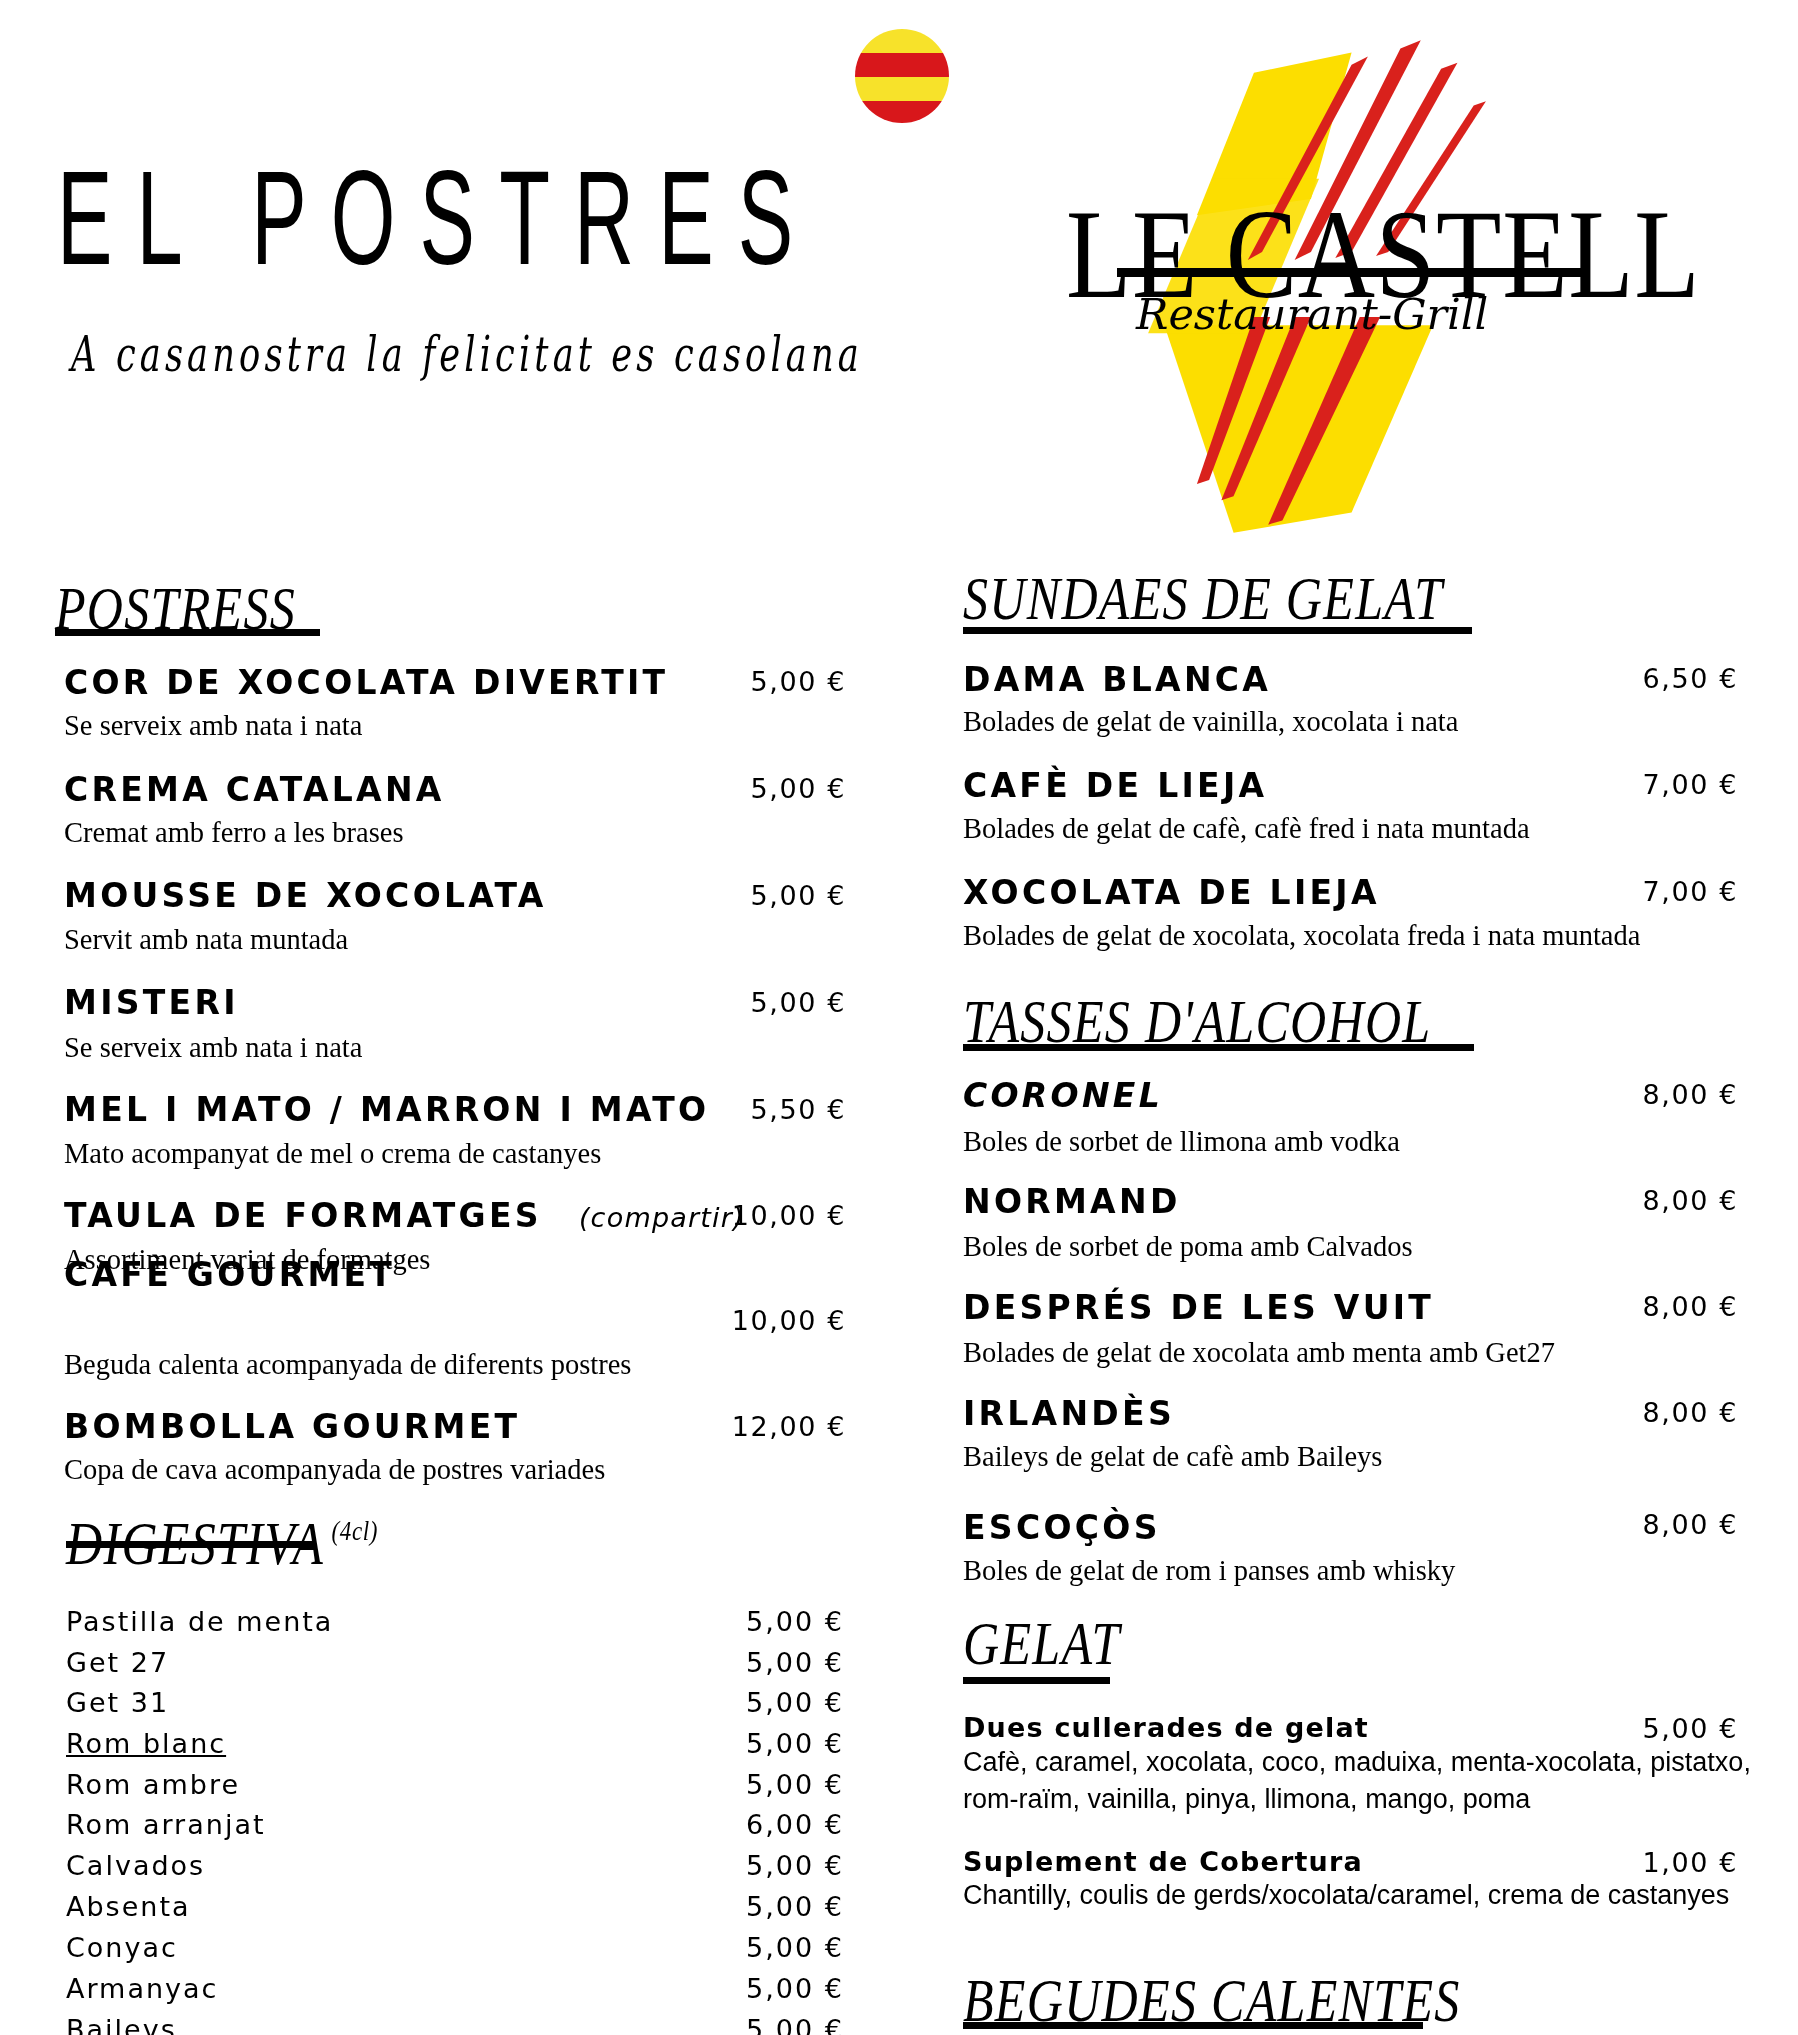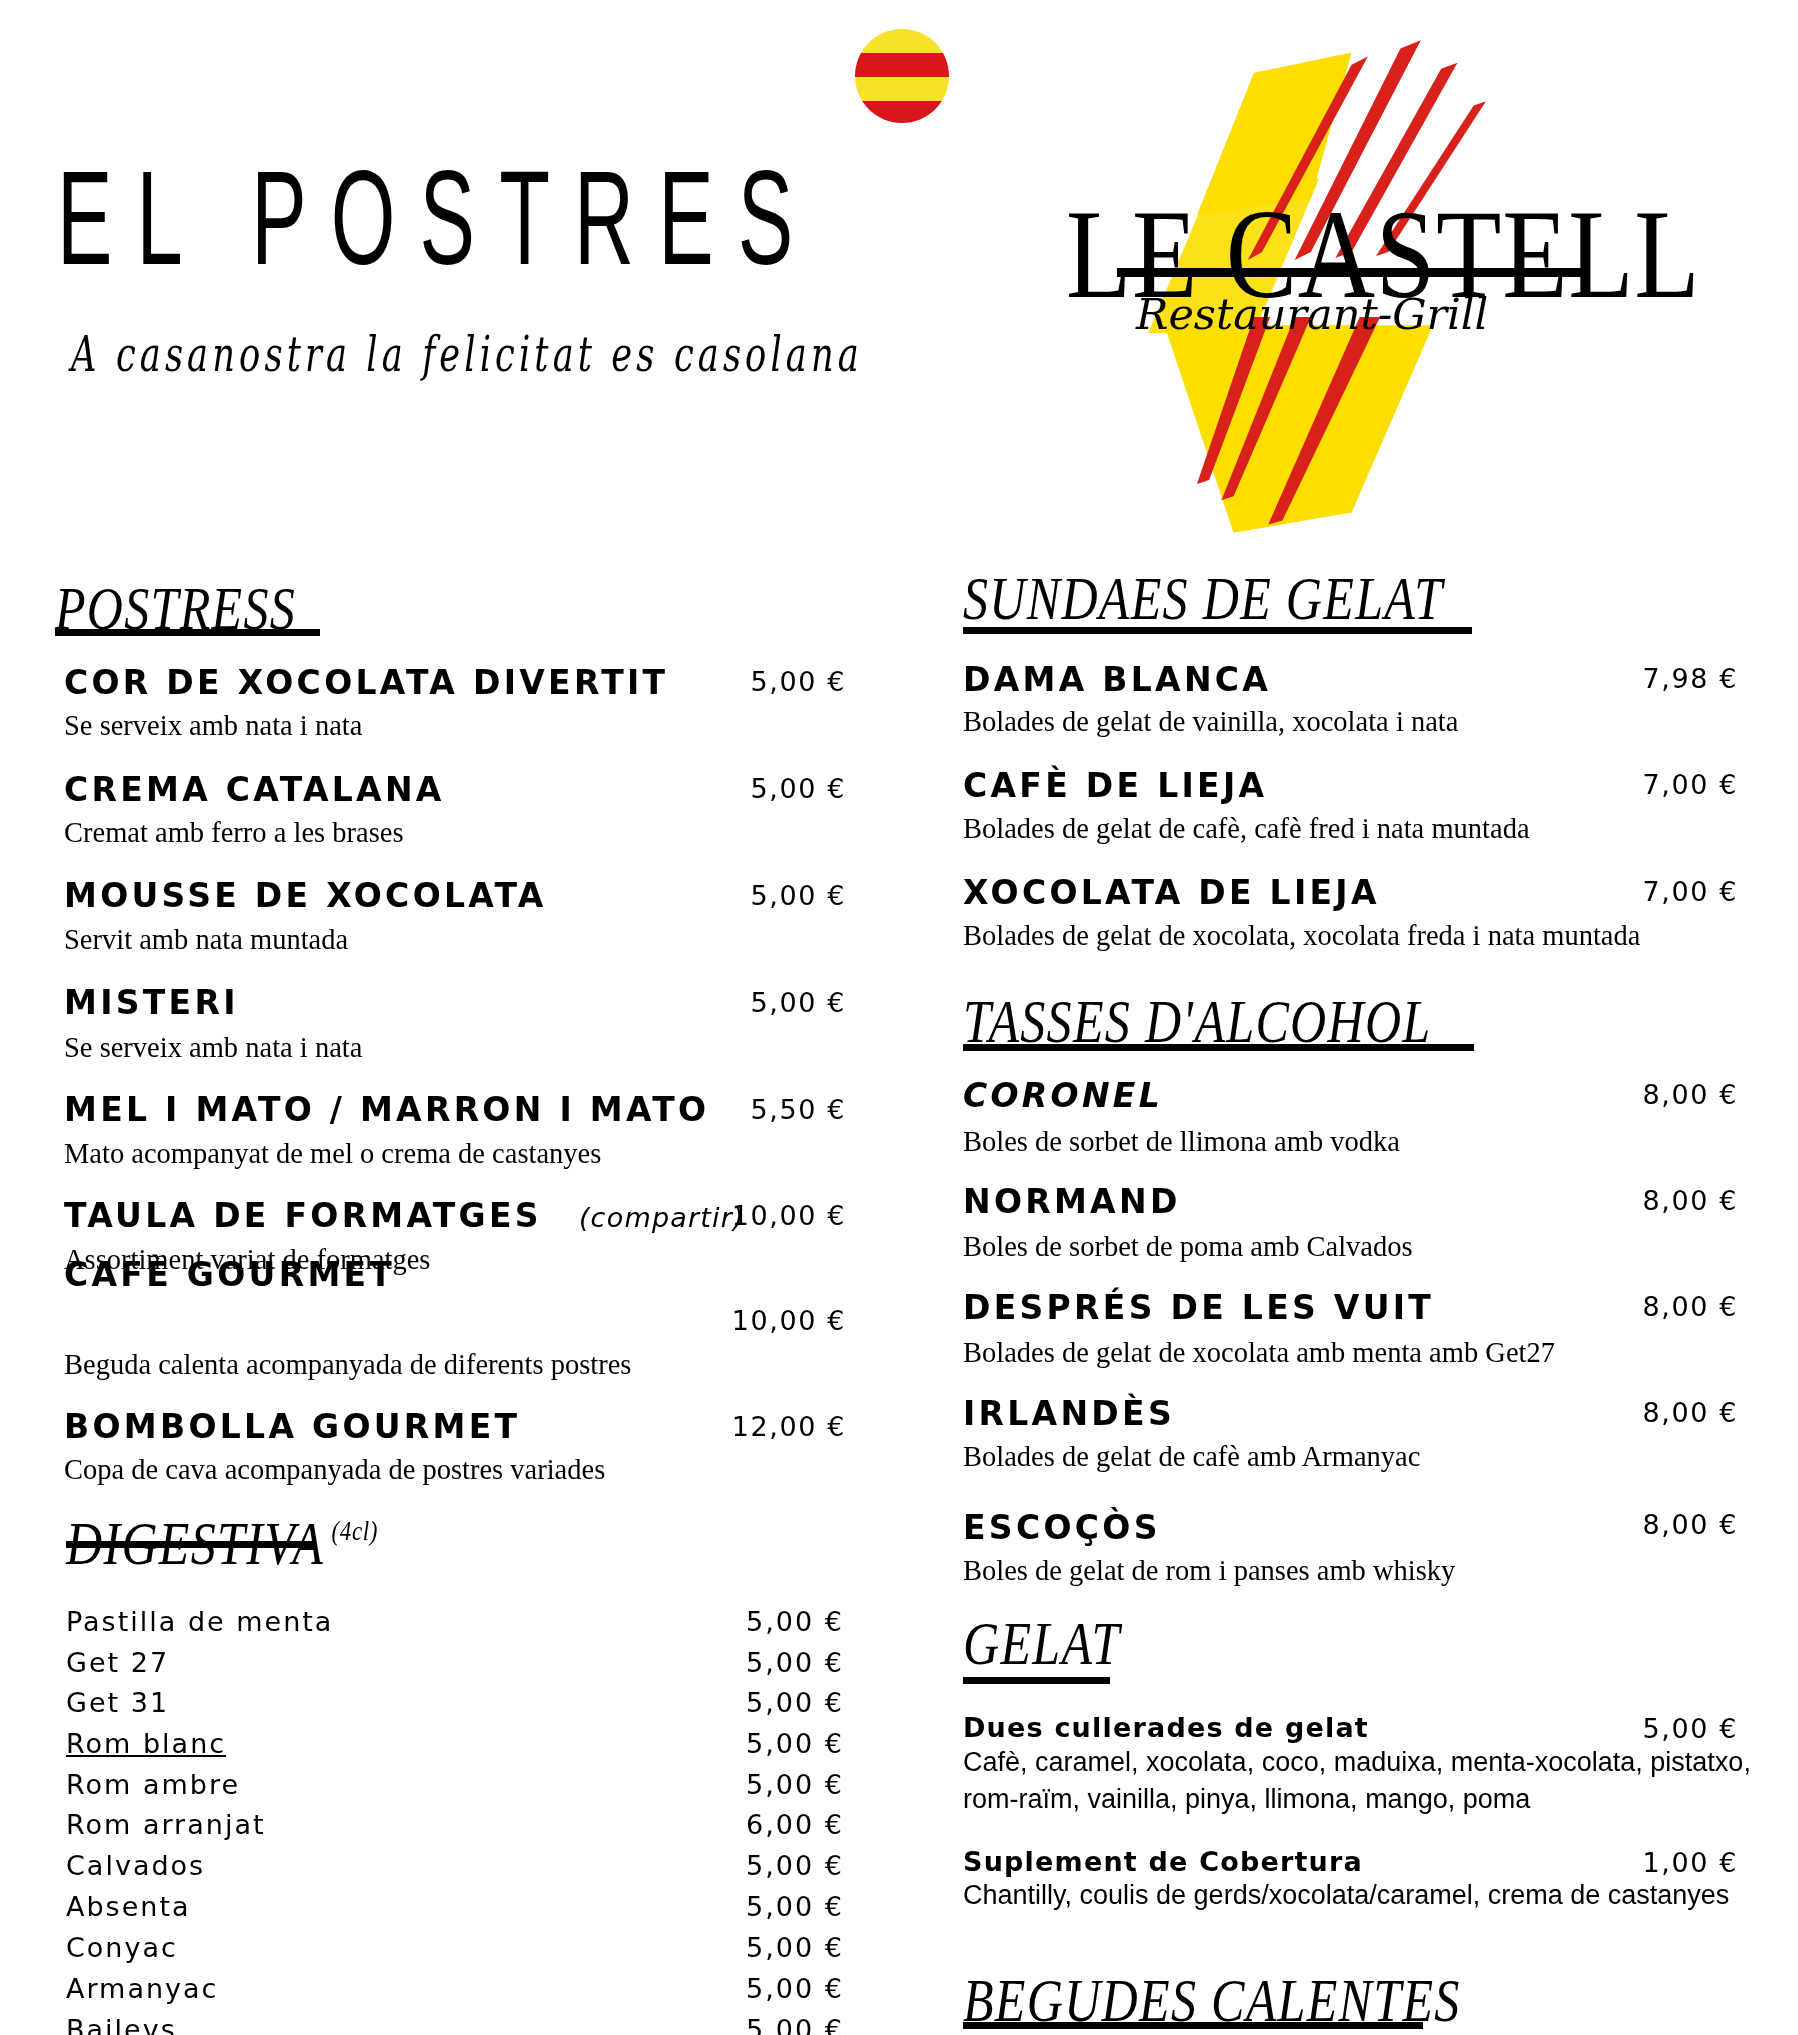--- a/index.html
+++ b/index.html
@@ -150,21 +150,21 @@
   <div class="row" style="left:66px; top:2016px;">Baileys</div>
   <div class="row" style="right:955px; top:2016px;">5,00 €</div>
 
 </div>
 
 <div class="sec-title" style="left:963px; top:568px;">SUNDAES DE GELAT</div>
 <div class="sec-rule" style="left:963px; top:627px; width:509px;"></div>
 
 <div>
   <div class="item-name" style="left:963px; top:663px;">DAMA BLANCA</div>
-  <div class="item-price" style="right:61px; top:665px;">7,98 €</div>
+  <div class="item-price" style="right:61px; top:665px;">6,50 €</div>
   <div class="item-desc" style="left:963px; top:708px;">Bolades de gelat de vainilla, xocolata i nata</div>
 
   <div class="item-name" style="left:963px; top:769px;">CAFÈ DE LIEJA</div>
   <div class="item-price" style="right:61px; top:771px;">7,00 €</div>
   <div class="item-desc" style="left:963px; top:815px;">Bolades de gelat de cafè, cafè fred i nata muntada</div>
 
   <div class="item-name" style="left:963px; top:876px;">XOCOLATA DE LIEJA</div>
   <div class="item-price" style="right:61px; top:878px;">7,00 €</div>
   <div class="item-desc" style="left:963px; top:922px;">Bolades de gelat de xocolata, xocolata freda i nata muntada</div>
 </div>
@@ -180,21 +180,21 @@
   <div class="item-name" style="left:963px; top:1185px;">NORMAND</div>
   <div class="item-price" style="right:61px; top:1187px;">8,00 €</div>
   <div class="item-desc" style="left:963px; top:1233px;">Boles de sorbet de poma amb Calvados</div>
 
   <div class="item-name" style="left:963px; top:1291px;">DESPRÉS DE LES VUIT</div>
   <div class="item-price" style="right:61px; top:1293px;">8,00 €</div>
   <div class="item-desc" style="left:963px; top:1339px;">Bolades de gelat de xocolata amb menta amb Get27</div>
 
   <div class="item-name" style="left:963px; top:1397px;">IRLANDÈS</div>
   <div class="item-price" style="right:61px; top:1399px;">8,00 €</div>
-  <div class="item-desc" style="left:963px; top:1443px;">Bolades de gelat de cafè amb Armanyac</div>
+  <div class="item-desc" style="left:963px; top:1443px;">Baileys de gelat de cafè amb Baileys</div>
 
   <div class="item-name" style="left:963px; top:1511px;">ESCOÇÒS</div>
   <div class="item-price" style="right:61px; top:1511px;">8,00 €</div>
   <div class="item-desc" style="left:963px; top:1557px;">Boles de gelat de rom i panses amb whisky</div>
 </div>
 
 <div class="sec-title" style="left:963px; top:1613px;">GELAT</div>
 <div class="sec-rule" style="left:963px; top:1677px; width:147px;"></div>
 
 <div>

